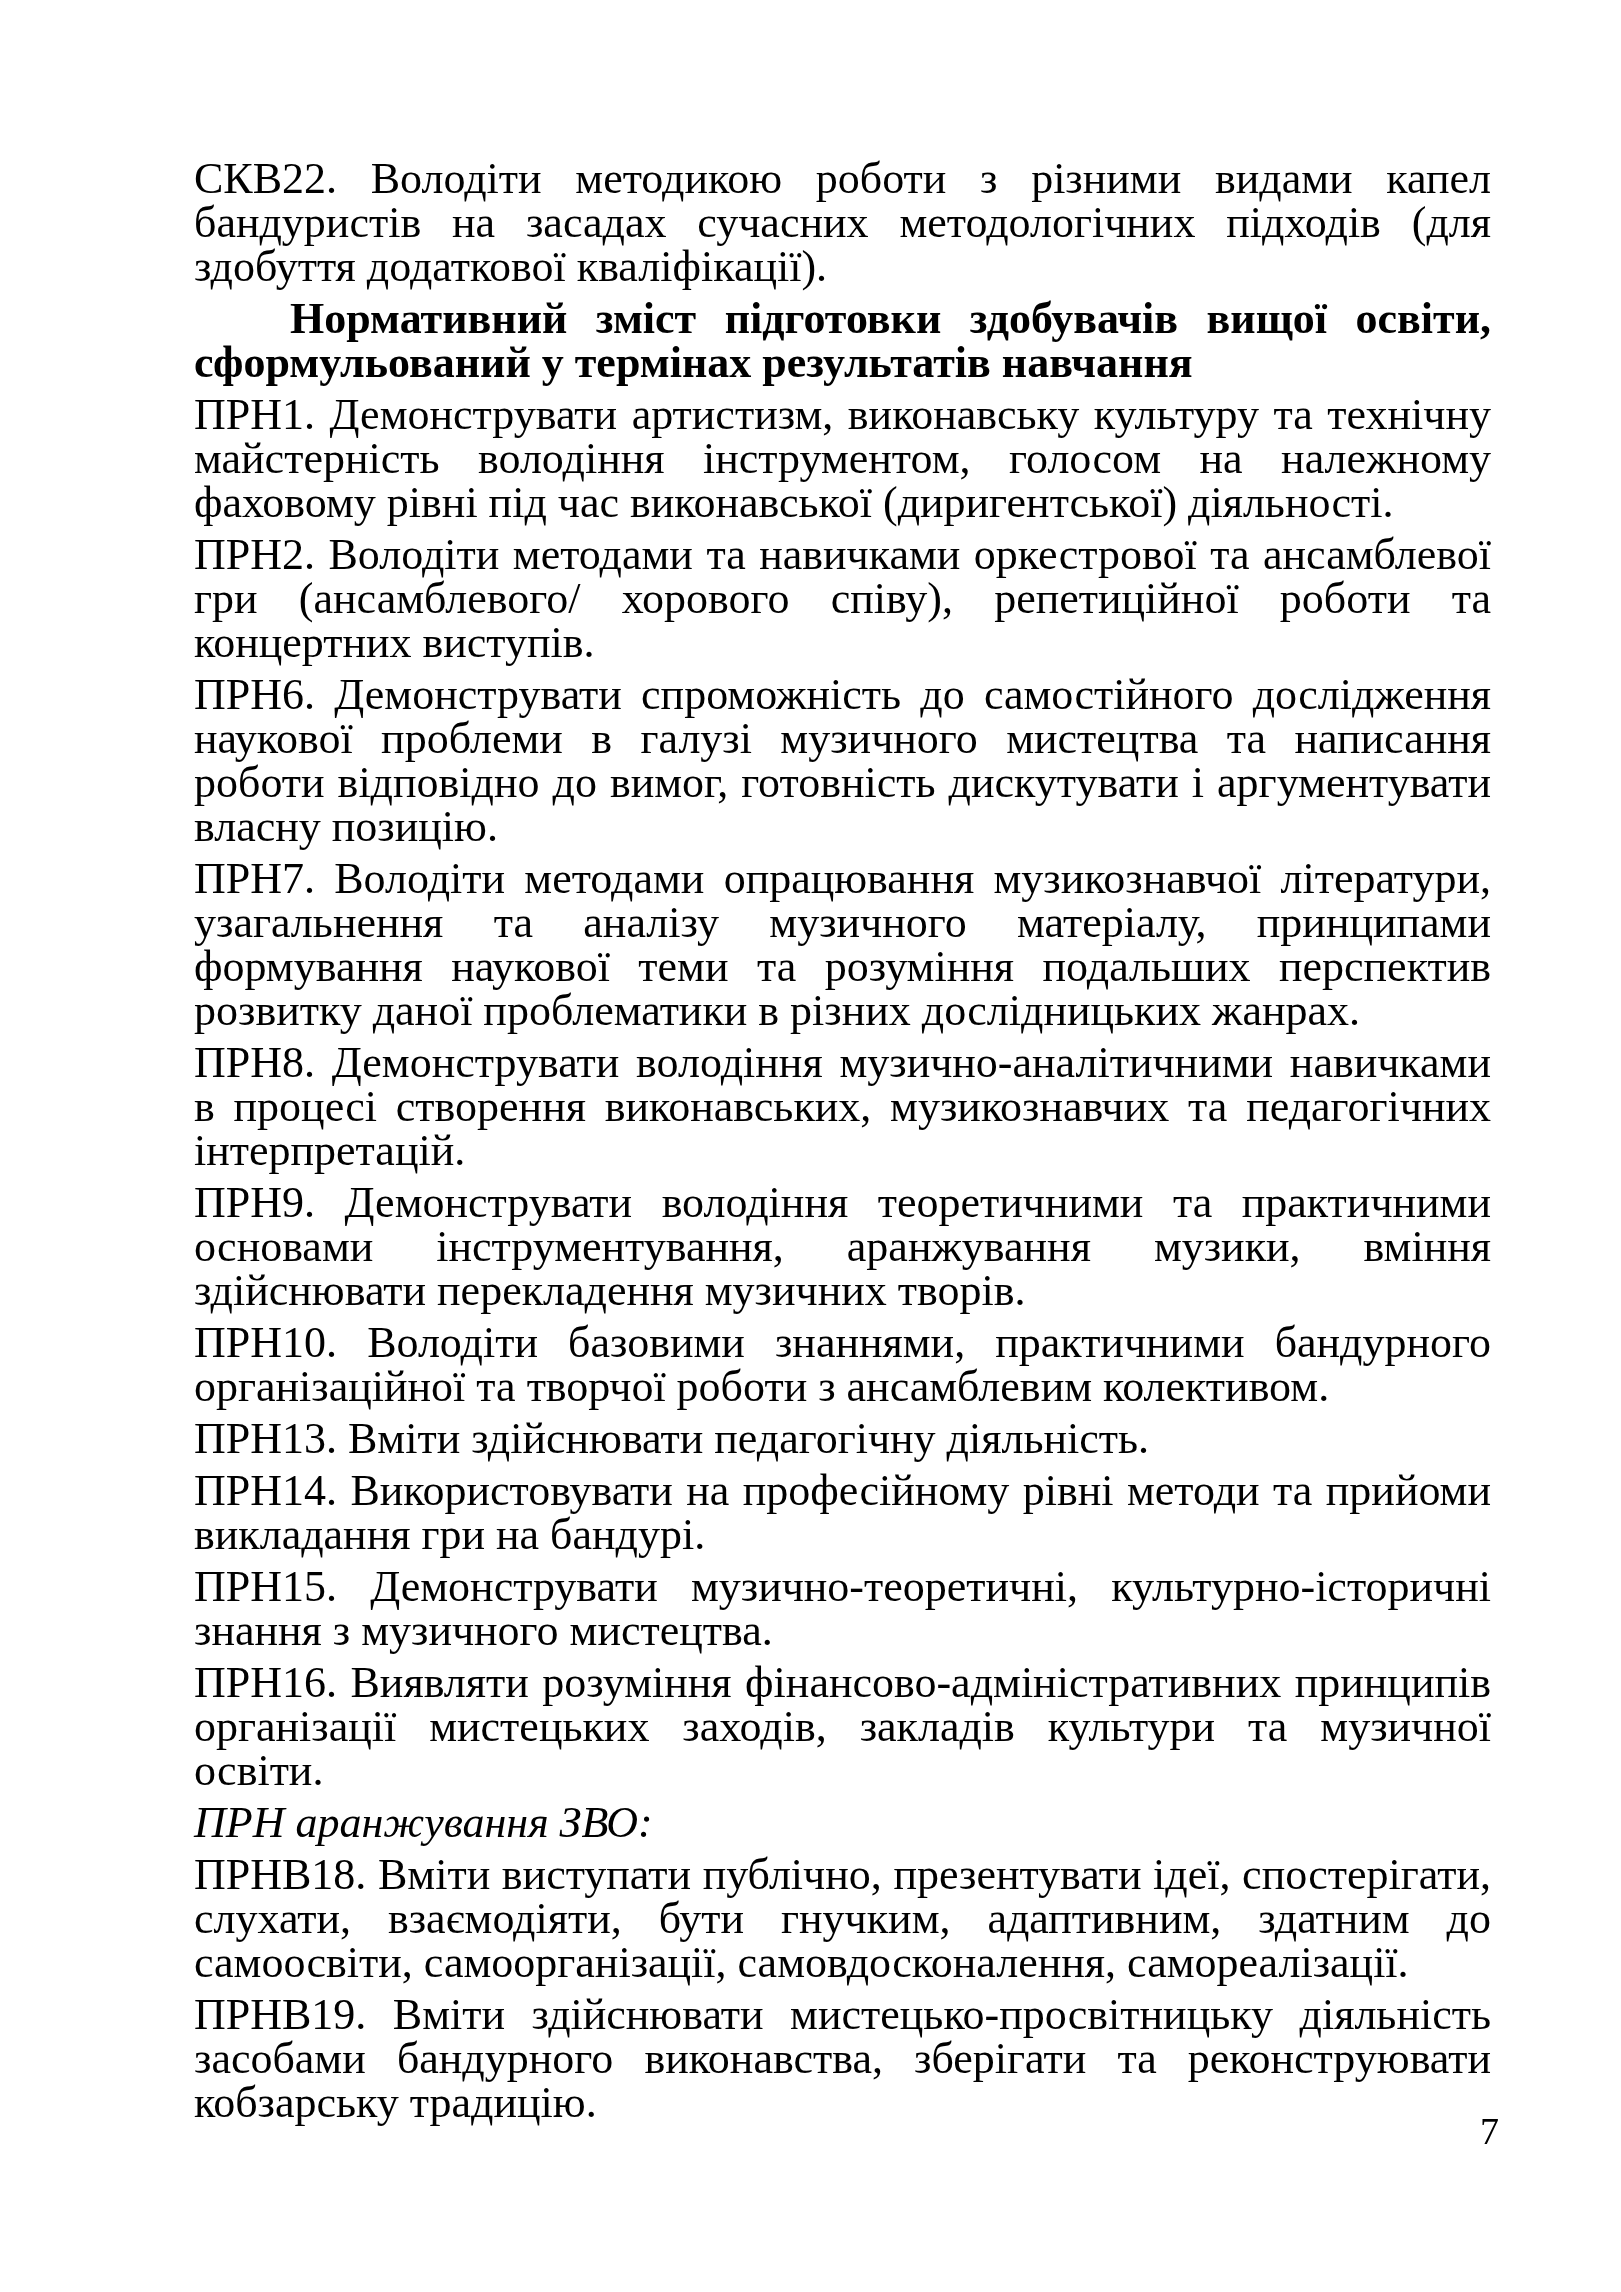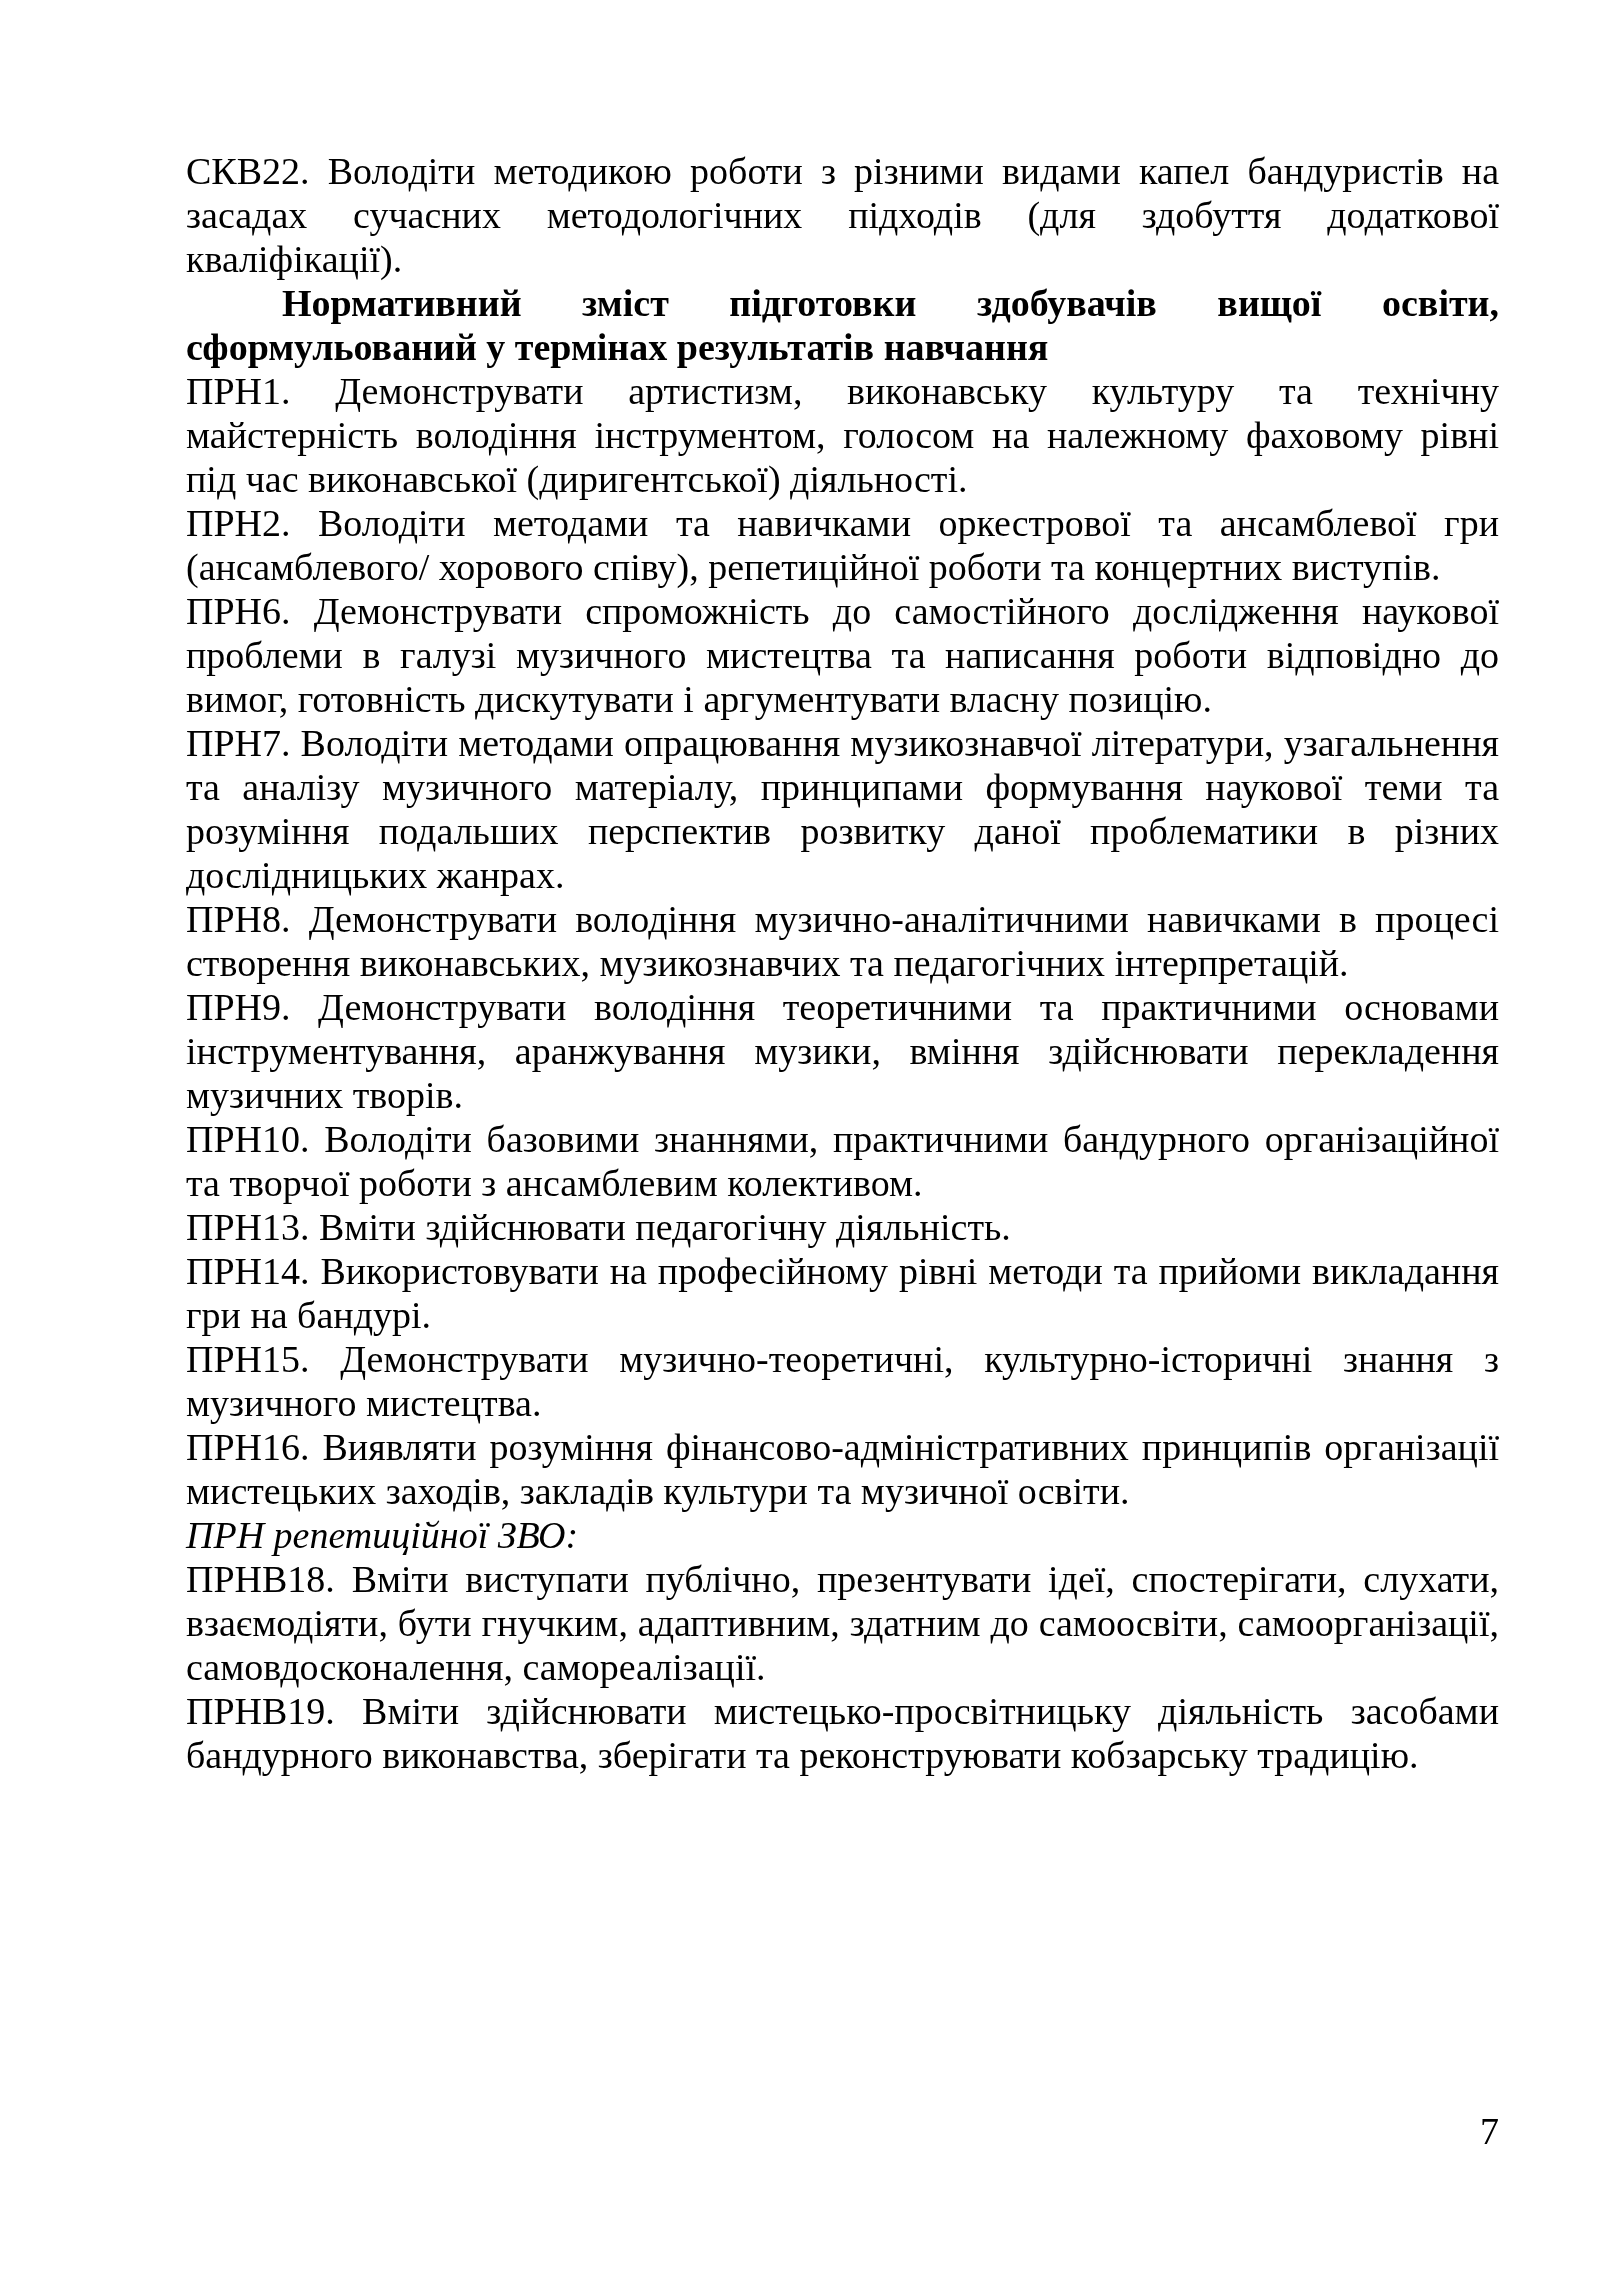--- a/index.html
+++ b/index.html
@@ -16,23 +16,23 @@
     color: #000000;
     overflow: hidden;
   }
   .text-block {
     position: absolute;
     left: 186px;
     top: 149px;
     width: 1313px;
   }
   .text-block p {
-    margin: 0;
+    margin: 8px;
     padding: 0;
-    font-size: 38px;
+    font-size: 44px;
     line-height: 44px;
     text-align: justify;
     text-justify: inter-word;
     hyphens: none;
   }
   .text-block p.heading-bold {
     font-weight: bold;
     text-indent: 96px;
   }
   .text-block p.italic {
@@ -61,21 +61,21 @@
     <p>ПРН2. Володіти методами та навичками оркестрової та ансамблевої гри (ансамблевого/ хорового співу), репетиційної роботи та концертних виступів.</p>
     <p>ПРН6. Демонструвати спроможність до самостійного дослідження наукової проблеми в галузі музичного мистецтва та написання роботи відповідно до вимог, готовність дискутувати і аргументувати власну позицію.</p>
     <p>ПРН7. Володіти методами опрацювання музикознавчої літератури, узагальнення та аналізу музичного матеріалу, принципами формування наукової теми та розуміння подальших перспектив розвитку даної проблематики в різних дослідницьких жанрах.</p>
     <p>ПРН8. Демонструвати володіння музично-аналітичними навичками в процесі створення виконавських, музикознавчих та педагогічних інтерпретацій.</p>
     <p>ПРН9. Демонструвати володіння теоретичними та практичними основами інструментування, аранжування музики, вміння здійснювати перекладення музичних творів.</p>
     <p>ПРН10. Володіти базовими знаннями, практичними бандурного організаційної та творчої роботи з ансамблевим колективом.</p>
     <p>ПРН13. Вміти здійснювати педагогічну діяльність.</p>
     <p>ПРН14. Використовувати на професійному рівні методи та прийоми викладання гри на бандурі.</p>
     <p>ПРН15. Демонструвати музично-теоретичні, культурно-історичні знання з музичного мистецтва.</p>
     <p>ПРН16. Виявляти розуміння фінансово-адміністративних принципів організації мистецьких заходів, закладів культури та музичної освіти.</p>
-    <p class="italic">ПРН репетиційної ЗВО:</p>
+    <p class="italic">ПРН аранжування ЗВО:</p>
     <p>ПРНВ18. Вміти виступати публічно, презентувати ідеї, спостерігати, слухати, взаємодіяти, бути гнучким, адаптивним, здатним до самоосвіти, самоорганізації, самовдосконалення, самореалізації.</p>
     <p>ПРНВ19. Вміти здійснювати мистецько-просвітницьку діяльність засобами бандурного виконавства, зберігати та реконструювати кобзарську традицію.</p>
   </section>
 
   <div class="page-number">7</div>
 
 </main>
 
 
 </body></html>

